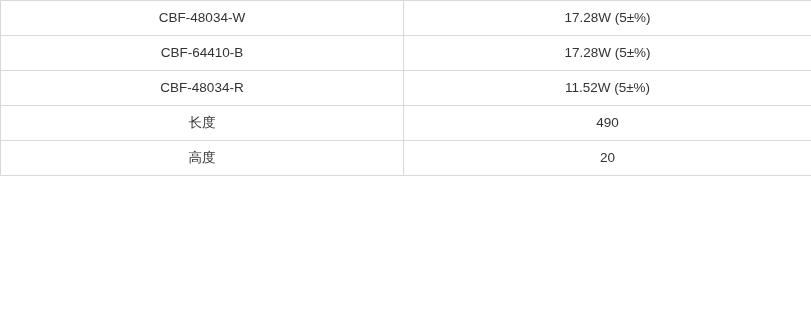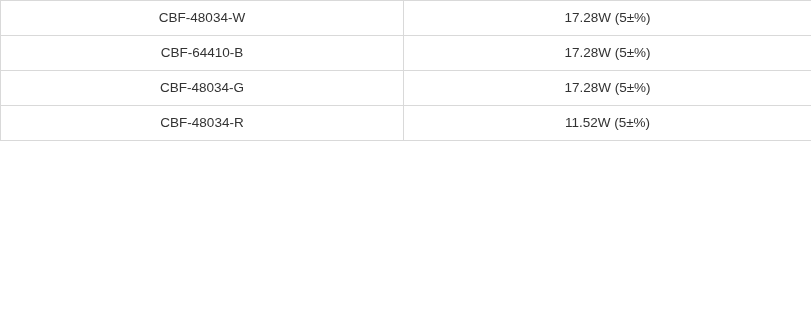--- a/index.html
+++ b/index.html
@@ -49,21 +49,25 @@
   <tbody>
     <tr>
       <td class="cell-label">CBF-48034-W</td>
       <td class="cell-value">17.28W (5±%)</td>
     </tr>
     <tr>
       <td class="cell-label">CBF-64410-B</td>
       <td class="cell-value">17.28W (5±%)</td>
     </tr>
     <tr>
-      <td class="cell-label">CBF-48034-G</td>
-      <td class="cell-value">17.28W (5±%)</td>
+      <td class="cell-label">CBF-48034-R</td>
+      <td class="cell-value">11.52W (5±%)</td>
     </tr>
     <tr>
-      <td class="cell-label">CBF-48034-R</td>
-      <td class="cell-value">11.52W (5±%)</td>
+      <td class="cell-label">长度</td>
+      <td class="cell-value">490</td>
+    </tr>
+    <tr>
+      <td class="cell-label">高度</td>
+      <td class="cell-value">20</td>
     </tr>
   </tbody>
 </table>
 
 </body></html>

